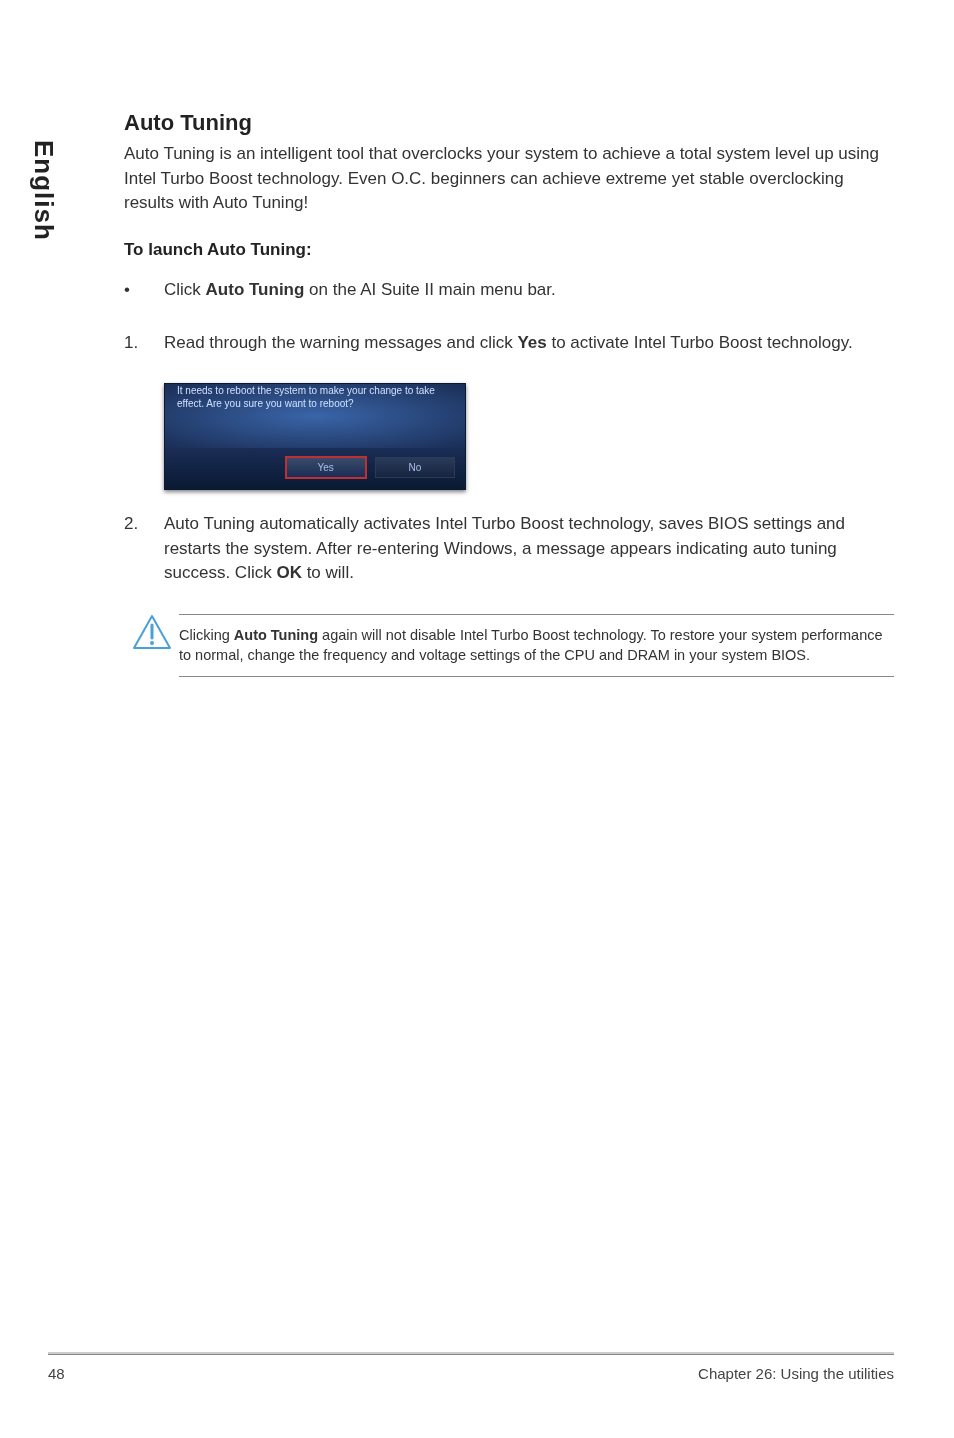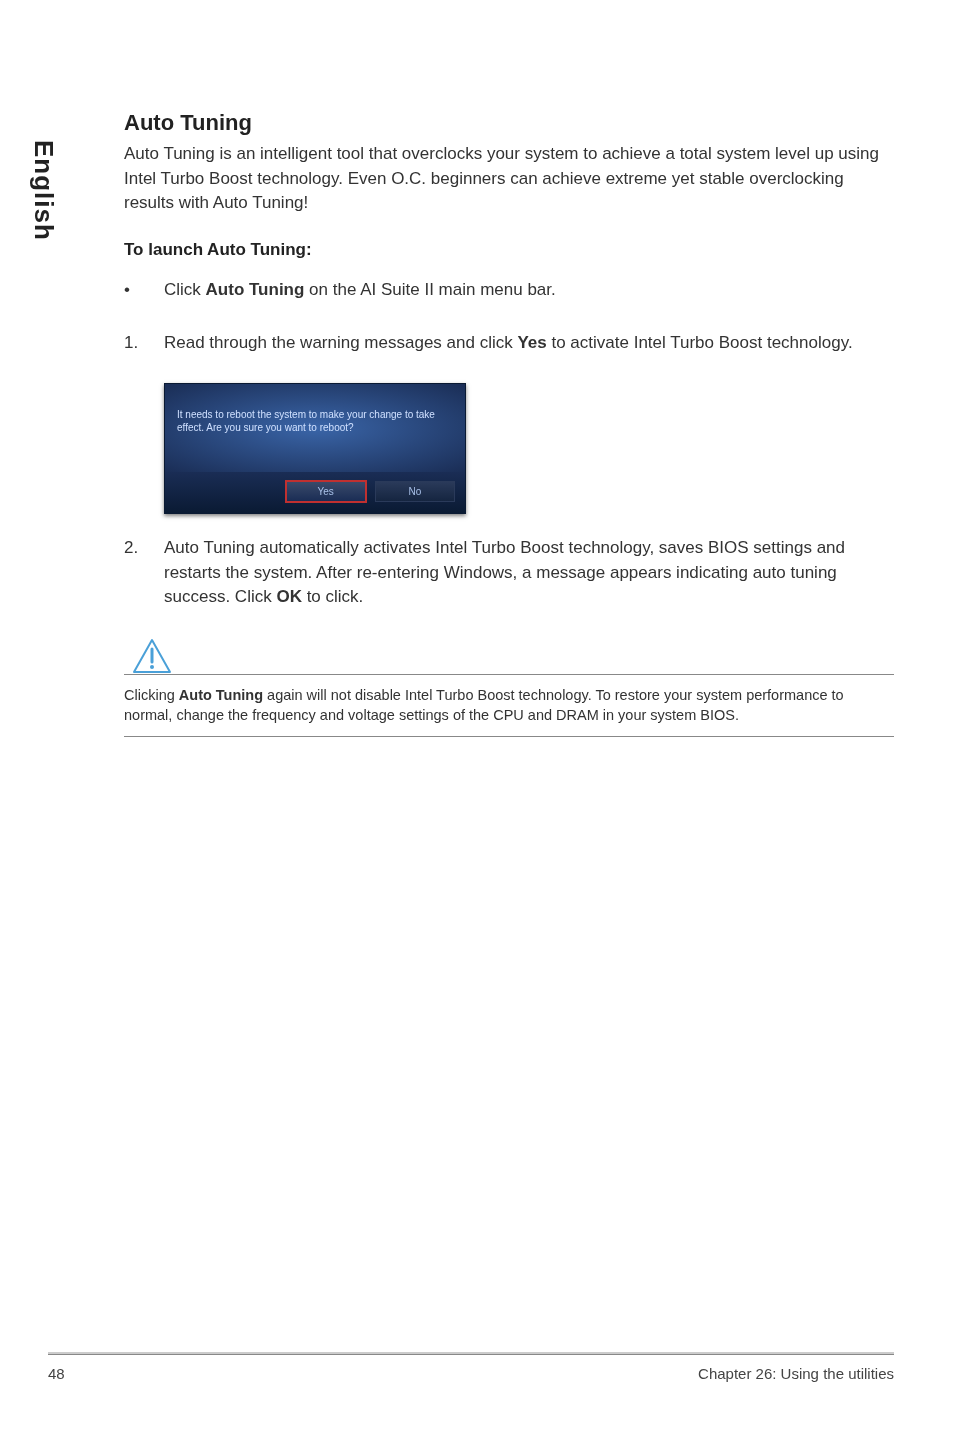--- a/index.html
+++ b/index.html
@@ -74,21 +74,21 @@
   .dialog-title {
     background: linear-gradient(#0d2445, #0a1a33);
     color: #b8c8e8;
     font-size: 11px;
     padding: 6px 10px;
     font-weight: bold;
     font-style: italic;
   }
   .dialog-body {
     background: radial-gradient(ellipse at center, #3a65a8 0%, #1a2d55 100%);
-    padding: 24px 12px 8px 12px;
+    padding: 0 12px 8px 12px;
     color: #cfe0ff;
     font-size: 10px;
     line-height: 1.3;
     min-height: 56px;
   }
   .dialog-footer {
     background: linear-gradient(#1a2d55, #0a1a33);
     padding: 8px 10px 10px 10px;
     text-align: right;
   }
@@ -106,21 +106,20 @@
     background: linear-gradient(#3a4a6a, #1a2d55);
   }
   .dialog-btn.no {
     border: 1px solid #2a3a5a;
     background: linear-gradient(#2a3a5a, #152540);
   }
   .note-block {
     display: flex;
     margin-top: 26px;
     align-items: flex-start;
-    flex-direction: column;
   }
   .note-icon {
     width: 55px;
     flex-shrink: 0;
     display: flex;
     align-items: center;
     justify-content: center;
   }
   .note-text-wrap {
     flex: 1;
@@ -182,21 +181,21 @@
       <div class="dialog-footer">
         <span class="dialog-btn yes">Yes</span>
         <span class="dialog-btn no">No</span>
       </div>
     </div>
   </div>
 
   <div class="num-row">
     <div class="marker">2.</div>
     <div class="indent-text">
-      <span>Auto Tuning automatically activates Intel Turbo Boost technology, saves BIOS settings and restarts the system. After re-entering Windows, a message appears indicating auto tuning success. Click </span><span class="bold">OK</span><span> to click.</span>
+      <span>Auto Tuning automatically activates Intel Turbo Boost technology, saves BIOS settings and restarts the system. After re-entering Windows, a message appears indicating auto tuning success. Click </span><span class="bold">OK</span><span> to will.</span>
     </div>
   </div>
 
   <div class="note-block">
     <div class="note-icon">
       <svg width="40" height="36" viewBox="0 0 40 36">
         <polygon points="20,2 38,34 2,34" fill="none" stroke="#4aa0d8" stroke-width="2" stroke-linejoin="round"></polygon>
         <line x1="20" y1="11" x2="20" y2="24" stroke="#4aa0d8" stroke-width="3" stroke-linecap="round"></line>
         <circle cx="20" cy="29" r="2" fill="#4aa0d8"></circle>
       </svg>

